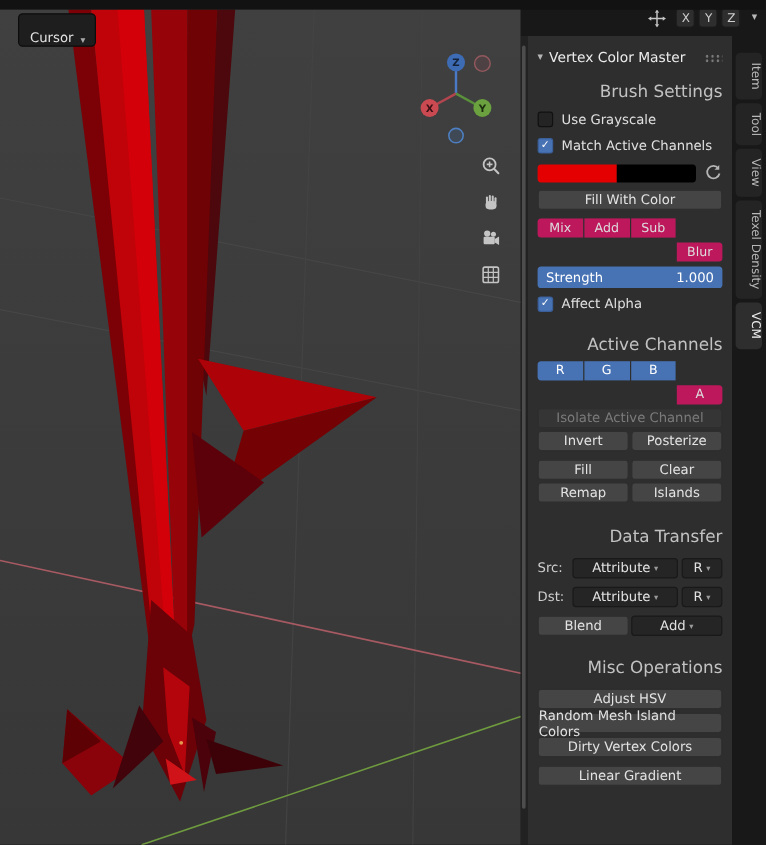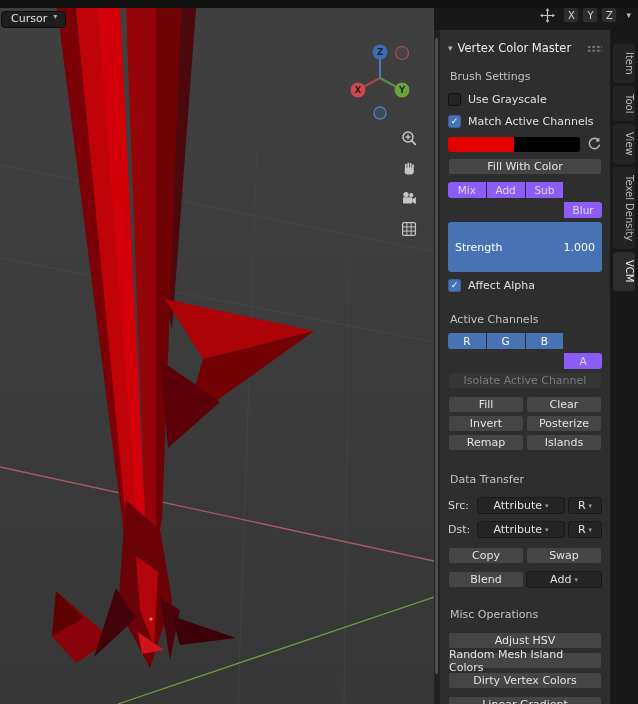--- a/index.html
+++ b/index.html
@@ -7,23 +7,23 @@
     width:638px;height:704px;position:relative;overflow:hidden;
     background:#1b1b1b;color:#ddd;
     font-family:"DejaVu Sans","Liberation Sans",sans-serif;font-size:11px;
     -webkit-font-smoothing:antialiased;
   }
   
   .viewport{position:absolute;left:0;top:0;width:434px;height:704px;overflow:hidden;}
   .viewport svg.scene{position:absolute;left:0;top:0;}
   .topstrip{position:absolute;left:0;top:0;width:638px;height:8px;background:#121212;z-index:5;}
   .cursor-btn{
-    position:absolute;left:1px;top:11px;z-index:6;height:17px;padding:0 8px 0 9px;
+    position:absolute;left:15px;top:11px;z-index:6;height:28px;padding:0 8px 0 9px;
     background:#1e1e1e;border:1px solid #0c0c0c;border-radius:4px;
-    display:flex;align-items:flex-start;gap:6px;color:#e3e3e3;font-size:11px;box-sizing:border-box;
+    display:flex;align-items:flex-end;gap:6px;color:#e3e3e3;font-size:11px;box-sizing:border-box;
   }
   .cursor-btn .chev{font-size:8px;color:#aaa;}
   .gizmo{position:absolute;left:350px;top:40px;z-index:3;}
   .navbtn{position:absolute;left:400px;width:18px;height:18px;z-index:3;display:flex;align-items:center;justify-content:center;}
   
   .right-header{
     position:absolute;left:434px;top:0;width:204px;height:30px;background:#181818;z-index:4;
     display:flex;align-items:center;justify-content:flex-end;gap:3px;padding-right:7px;box-sizing:border-box;
   }
   .axis-toggle{
@@ -38,43 +38,43 @@
   
   .panel{
     position:absolute;left:440px;top:30px;width:170px;height:674px;background:#2e2e2e;
     box-sizing:border-box;padding:8px 8px 0;overflow:hidden;
   }
   .p-header{display:flex;align-items:center;gap:5px;height:20px;color:#ececec;font-size:11.5px;}
   .p-header .chev{color:#b5b5b5;font-size:9px;}
   .grip{margin-left:auto;width:15px;height:7px;
     background-image:radial-gradient(circle,#858585 1px,transparent 1.2px);
     background-size:4.5px 3.8px;opacity:.9;}
-  .sec-label{color:#c2c2c2;margin-left:2px;font-size:11px;line-height:14px;}
+  .sec-label{color:#c2c2c2;margin-left:2px;font-size:14px;line-height:14px;text-align:right;}
   .checkrow{display:flex;align-items:center;gap:7px;height:16px;text-align:center;}
   .cbox{width:13px;height:13px;border-radius:2.5px;background:#242424;border:1px solid #111;
     box-sizing:border-box;display:flex;align-items:center;justify-content:center;
     font-size:9px;color:transparent;flex:0 0 13px;}
   .cbox.checked{background:#4772b4;border-color:#3a5f99;color:#fff;}
   .checkrow .lbl{color:#e0e0e0;}
   .swatchrow{display:flex;align-items:center;height:16px;}
   .swatch{height:15px;flex:1;}
   .swatch.first{border-radius:3px 0 0 3px;}
   .swatch.second{border-radius:0 3px 3px 0;}
   .refresh{margin-left:6px;flex:0 0 16px;}
   .btn{height:17px;background:#454545;border:1px solid #2e2e2e;border-radius:3px;color:#e3e3e3;
     display:flex;align-items:center;justify-content:center;font-size:11px;box-sizing:border-box;}
   .btn.disabled{background:#353535;color:#7b7b7b;}
   .btnrow{display:grid;grid-template-columns:1fr 1fr;gap:2px;}
   .seg4{display:grid;grid-template-columns:repeat(4,1fr);gap:1px;}
-  .seg{height:16px;background:#8b5cf6;color:#dcdcdc;display:flex;align-items:center;justify-content:center;font-size:10.5px;}
+  .seg{height:16px;background:#be185d;color:#dcdcdc;display:flex;align-items:center;justify-content:center;font-size:10.5px;}
   .seg4 .seg:first-child{border-radius:3px 0 0 3px;}
   .seg4 .seg:last-child{border-radius:0 3px 3px 0;margin-top:20px;}
   .seg.sel{background:#4772b4;color:#fff;}
   .slider{height:18px;border-radius:3px;background:#4772b4;display:flex;align-items:center;
-    justify-content:space-between;padding:16px 7px;color:#fff;}
+    justify-content:space-between;padding:0 7px;color:#fff;}
   .ddrow{display:flex;align-items:center;gap:3px;}
   .ddrow .rl{flex:0 0 26px;color:#cfcfcf;}
   .dd{height:17px;background:#252525;border:1px solid:#191919;border:1px solid #191919;border-radius:3px;
     display:flex;align-items:center;justify-content:center;padding:0 5px;color:#e2e2e2;flex:1;box-sizing:border-box;}
   .dd.small{flex:0 0 34px;}
   .dd .dc{font-size:7px;color:#9a9a9a;margin-left:3px;}
   .mt2{margin-top:2px}.mt3{margin-top:3px}.mt4{margin-top:4px}.mt5{margin-top:5px}
   .mt6{margin-top:6px}.mt7{margin-top:7px}.mt9{margin-top:9px}.mt10{margin-top:10px}
   .mt12{margin-top:12px}.mt20{margin-top:20px}.mt22{margin-top:22px}
   
@@ -248,27 +248,27 @@
 
   <div class="seg4 mt6">
     <span class="seg sel">R</span>
     <span class="seg sel">G</span>
     <span class="seg sel">B</span>
     <span class="seg">A</span>
   </div>
 
   <div class="btn disabled mt3">Isolate Active Channel</div>
 
+  <div class="btnrow mt2">
+    <div class="btn">Invert</div>
+    <div class="btn">Posterize</div>
+  </div>
   <div class="btnrow mt7">
     <div class="btn">Fill</div>
     <div class="btn">Clear</div>
-  </div>
-  <div class="btnrow mt2">
-    <div class="btn">Invert</div>
-    <div class="btn">Posterize</div>
   </div>
   <div class="btnrow mt2">
     <div class="btn">Remap</div>
     <div class="btn">Islands</div>
   </div>
 
   <div class="sec-label mt22">Data Transfer</div>
 
   <div class="ddrow mt10">
     <span class="rl">Src:</span>
@@ -287,24 +287,20 @@
     <div class="dd">
       <span>Attribute</span>
       <span class="dc">▾</span>
     </div>
     <div class="dd small">
       <span>R</span>
       <span class="dc">▾</span>
     </div>
   </div>
 
-  <div class="btnrow mt9">
-    <div class="btn">Copy</div>
-    <div class="btn">Swap</div>
-  </div>
 
   <div class="btnrow mt7">
     <div class="btn">Blend</div>
     <div class="dd">
       <span>Add</span>
       <span class="dc">▾</span>
     </div>
   </div>
 
 

